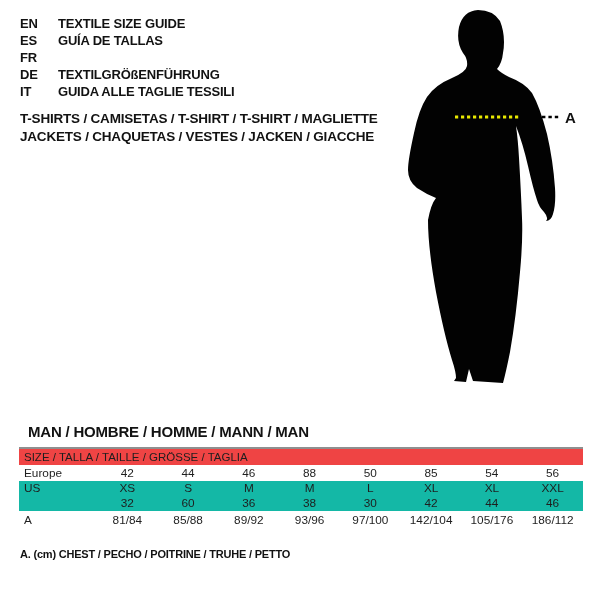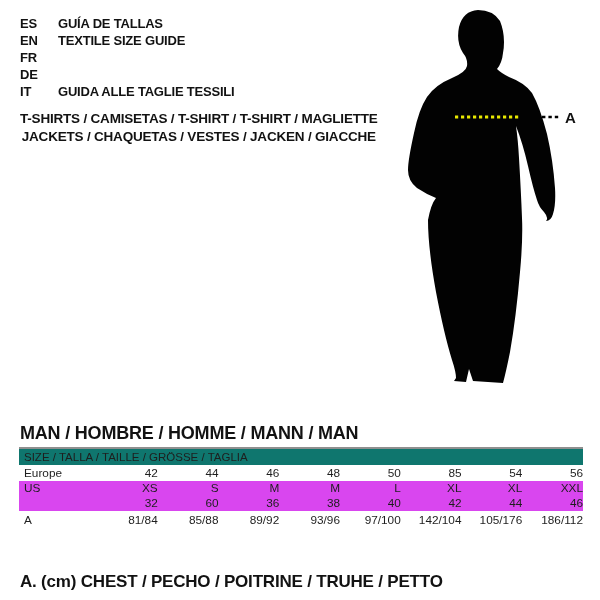--- a/index.html
+++ b/index.html
@@ -7,57 +7,58 @@
     position:relative;width:600px;height:600px;background:#ffffff;overflow:hidden;
     font-family:"Liberation Sans","DejaVu Sans",sans-serif;color:#121212;
   }
   
   .langs{position:absolute;left:20px;top:15px;}
   .lang-row{display:flex;height:17px;align-items:center;}
   .lang-code,.lang-label{font-size:13px;font-weight:700;letter-spacing:-0.2px;white-space:nowrap;}
   .lang-code{width:38px;}
   
   .garments{position:absolute;left:20px;top:110px;}
-  .garment-line{font-size:13.5px;font-weight:700;letter-spacing:-0.2px;line-height:17.5px;white-space:nowrap;text-align:center;}
+  .garment-line{font-size:13.5px;font-weight:700;letter-spacing:-0.2px;line-height:17.5px;white-space:nowrap;}
   
   .figure{position:absolute;left:390px;top:0;width:210px;height:400px;}
   .figure text{font-family:"Liberation Sans","DejaVu Sans",sans-serif;font-size:15px;font-weight:700;fill:#111;}
   
-  .section-title{position:absolute;left:20px;top:423px;font-size:18px;font-weight:700;letter-spacing:-0.2px;}
+  .section-title{position:absolute;left:28px;top:423px;font-size:15px;font-weight:700;letter-spacing:-0.2px;}
   
   .size-table{position:absolute;left:19px;top:447px;width:564px;border-top:2px solid #8f8f8f;}
-  .thead{background:#0f766e;height:16px;line-height:16px;padding-left:5px;font-size:11.5px;color:#1e1e1e;white-space:nowrap;}
+  .thead{background:#ef4444;height:16px;line-height:16px;padding-left:5px;font-size:11.5px;color:#1e1e1e;white-space:nowrap;}
   .trow{display:grid;grid-template-columns:78px repeat(8,1fr);font-size:11.8px;color:#1e1e1e;}
   .r-europe{height:16px;line-height:16px;background:#ffffff;}
-  .r-us,.r-usnum{height:15px;line-height:15px;background:#d946ef;}
+  .r-us,.r-usnum{height:15px;line-height:15px;background:#14b8a6;}
   .r-a{height:19px;line-height:19px;background:#ffffff;}
-  .cell{text-align:right;}
+  .cell{text-align:center;}
   .rlabel{text-align:left;padding-left:5px;}
   
-  .footer-note{position:absolute;left:20px;top:548px;font-size:17px;font-weight:700;letter-spacing:-0.2px;margin-top:24px;}
+  .footer-note{position:absolute;left:20px;top:548px;font-size:11px;font-weight:700;letter-spacing:-0.2px;}
 </style>
 </head>
 <body>
 
 <div class="canvas">
 
   <div class="langs">
     <div class="lang-row">
+      <span class="lang-code">EN</span>
+      <span class="lang-label">TEXTILE SIZE GUIDE</span>
+    </div>
+    <div class="lang-row">
       <span class="lang-code">ES</span>
       <span class="lang-label">GUÍA DE TALLAS</span>
-    </div>
-    <div class="lang-row">
-      <span class="lang-code">EN</span>
-      <span class="lang-label">TEXTILE SIZE GUIDE</span>
     </div>
     <div class="lang-row">
       <span class="lang-code">FR</span>
     </div>
     <div class="lang-row">
       <span class="lang-code">DE</span>
+      <span class="lang-label">TEXTILGRÖßENFÜHRUNG</span>
     </div>
     <div class="lang-row">
       <span class="lang-code">IT</span>
       <span class="lang-label">GUIDA ALLE TAGLIE TESSILI</span>
     </div>
   </div>
 
   <div class="garments">
     <div class="garment-line">T-SHIRTS / CAMISETAS / T-SHIRT / T-SHIRT / MAGLIETTE</div>
     <div class="garment-line">JACKETS / CHAQUETAS / VESTES / JACKEN / GIACCHE</div>
@@ -84,21 +85,21 @@
   <div class="section-title">MAN / HOMBRE / HOMME / MANN / MAN</div>
 
   <div class="size-table">
     <div class="thead">SIZE / TALLA / TAILLE / GRÖSSE / TAGLIA</div>
 
     <div class="trow r-europe">
       <span class="cell rlabel">Europe</span>
       <span class="cell">42</span>
       <span class="cell">44</span>
       <span class="cell">46</span>
-      <span class="cell">48</span>
+      <span class="cell">88</span>
       <span class="cell">50</span>
       <span class="cell">85</span>
       <span class="cell">54</span>
       <span class="cell">56</span>
     </div>
 
     <div class="trow r-us">
       <span class="cell rlabel">US</span>
       <span class="cell">XS</span>
       <span class="cell">S</span>
@@ -109,21 +110,21 @@
       <span class="cell">XL</span>
       <span class="cell">XXL</span>
     </div>
 
     <div class="trow r-usnum">
       <span class="cell rlabel"></span>
       <span class="cell">32</span>
       <span class="cell">60</span>
       <span class="cell">36</span>
       <span class="cell">38</span>
-      <span class="cell">40</span>
+      <span class="cell">30</span>
       <span class="cell">42</span>
       <span class="cell">44</span>
       <span class="cell">46</span>
     </div>
 
     <div class="trow r-a">
       <span class="cell rlabel">A</span>
       <span class="cell">81/84</span>
       <span class="cell">85/88</span>
       <span class="cell">89/92</span>

